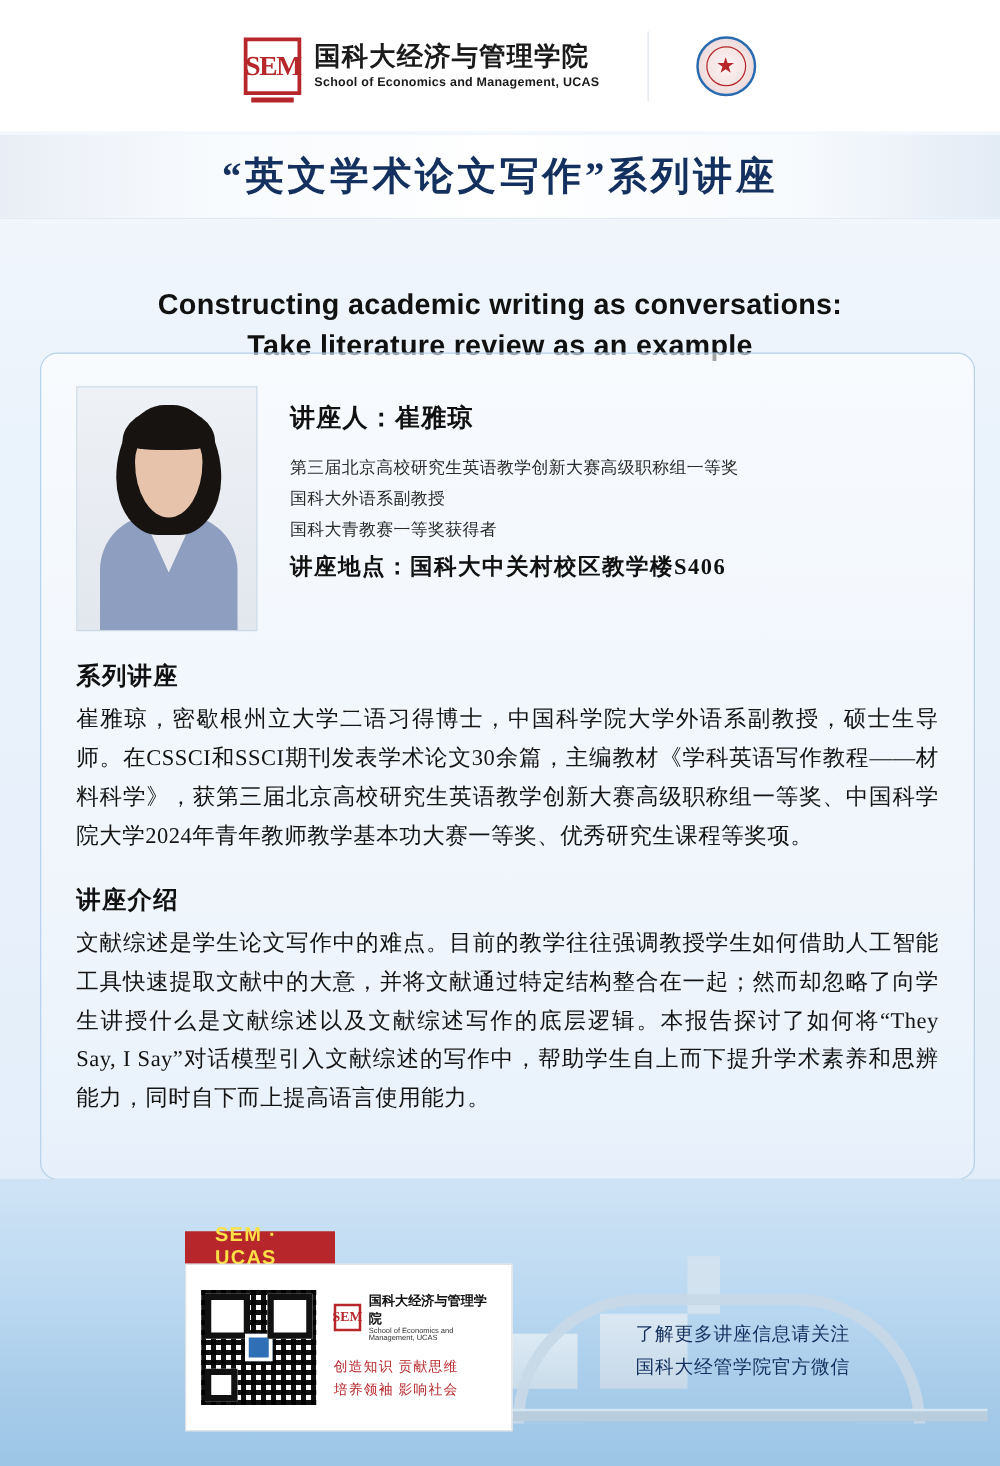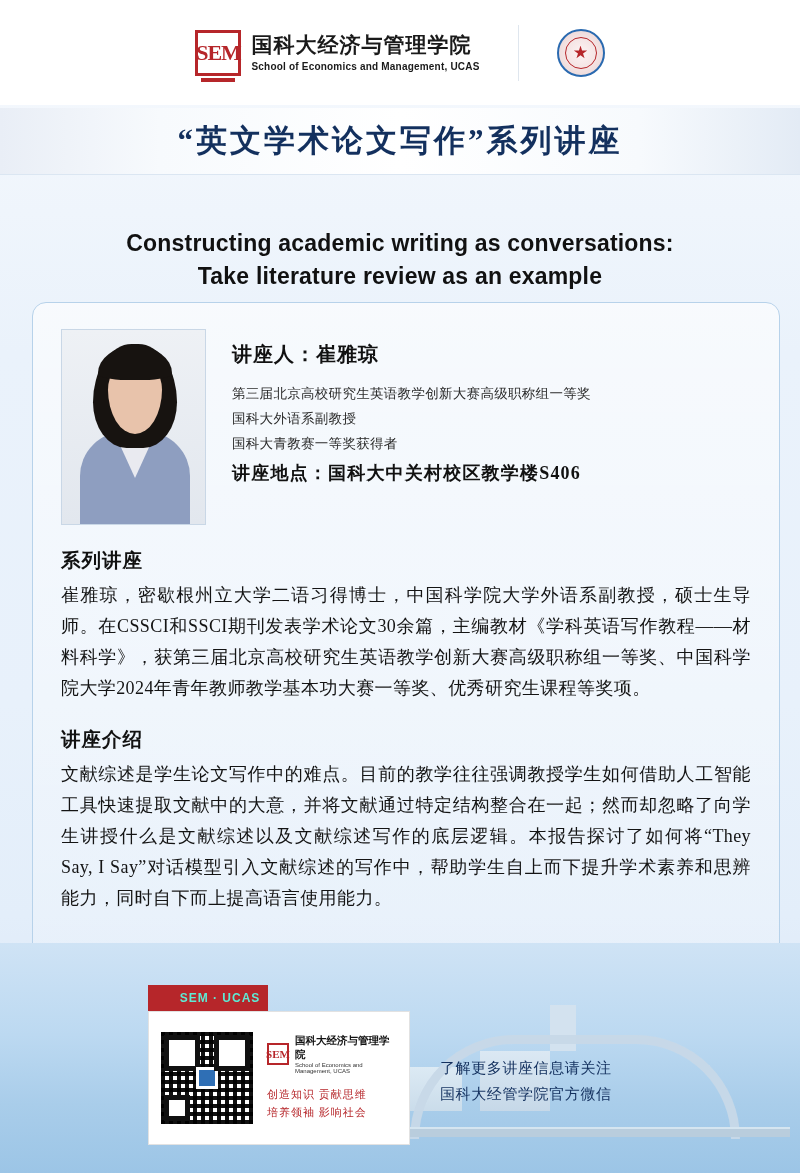--- a/index.html
+++ b/index.html
@@ -128,21 +128,20 @@
   
   .card {
     position: absolute;
     left: 32px; right: 20px;
     top: 282px;
     height: 662px;
     border: 1px solid #b7d2ea;
     border-radius: 14px;
     background: linear-gradient(180deg, rgba(255,255,255,0.62) 0%, rgba(255,255,255,0.38) 55%, rgba(255,255,255,0.18) 100%);
     padding: 26px 28px 18px 28px;
-    margin-top: 20px;
   }
 
   .speaker-row { display: flex; gap: 26px; }
   .portrait {
     width: 145px; height: 196px;
     border: 1px solid #c9d7e6;
     background: linear-gradient(180deg, #e7ecf2 0%, #dde4ee 100%);
     position: relative;
     overflow: hidden;
     flex: 0 0 auto;
@@ -300,22 +299,22 @@
     display: flex;
     align-items: center;
     gap: 14px;
     padding: 10px 12px;
   }
   .qr-tab {
     position: absolute;
     left: 148px; bottom: 162px;
     width: 120px; height: 26px;
     background: #b6262a;
-    color: #5eead4;
-    font-size: 12px;
+    color: #fde047;
+    font-size: 16px;
     font-weight: bold;
     letter-spacing: 1px;
     display: flex; align-items: center; justify-content: center; padding-left: 24px;
   }
   .qr {
     width: 92px; height: 92px;
     background:
       repeating-linear-gradient(90deg,#111 0 4px, #fff 4px 8px),
       repeating-linear-gradient(0deg,#111 0 4px, #fff 4px 8px);
     background-blend-mode: multiply;
@@ -366,21 +365,21 @@
     font-size: 11px;
     color: #b6262a;
     letter-spacing: 1px;
     line-height: 1.6;
     margin-top: 6px;
   }
 
   .footer-note {
     position: absolute;
     left: 440px; bottom: 66px;
-    text-align: left;
+    text-align: right;
     font-family: "Liberation Serif", serif;
     font-size: 15px;
     color: #13305e;
     line-height: 1.7;
     letter-spacing: 0.6px;
     width: 240px;
   }
 </style>
 </head>
 <body>

